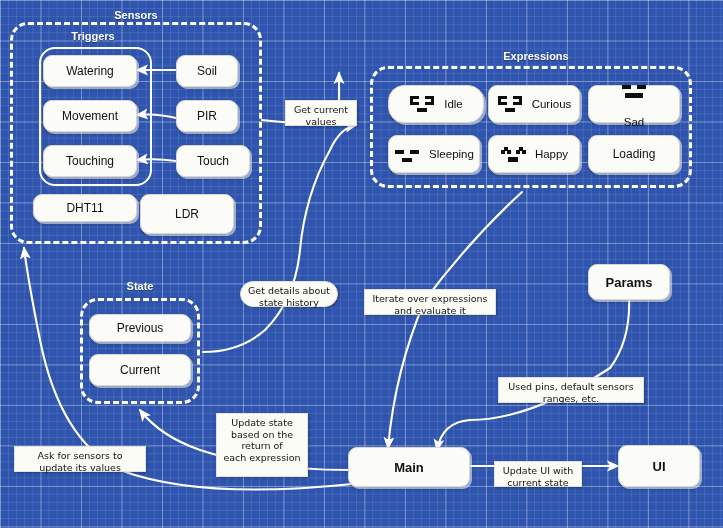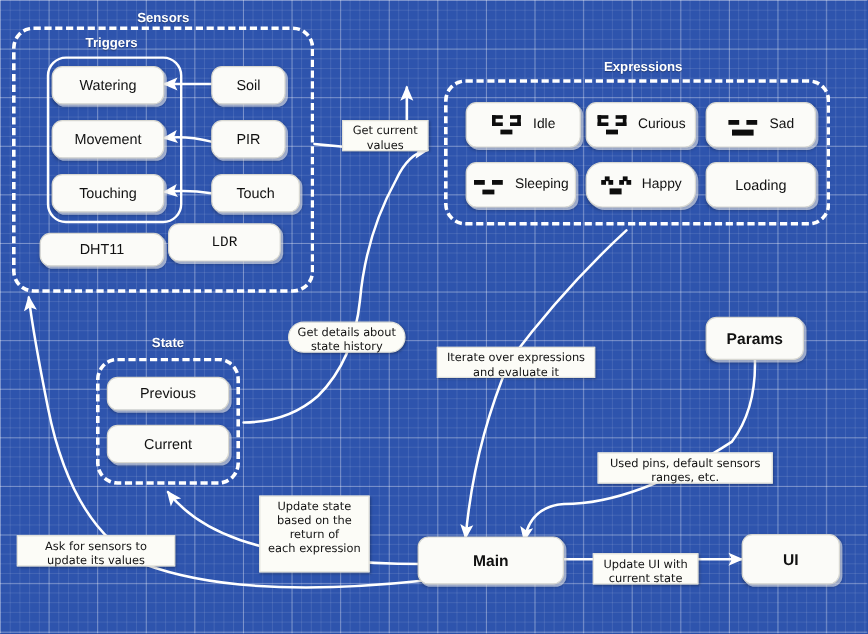--- a/index.html
+++ b/index.html
@@ -151,28 +151,28 @@
   </div>
   <div class="node" style="left:176px; top:100px; width:62px; height:32px;">
     <span>PIR</span>
   </div>
   <div class="node" style="left:176px; top:145px; width:74px; height:32px;">
     <span>Touch</span>
   </div>
   <div class="node" style="left:33px; top:194px; width:104px; height:28px;">
     <span>DHT11</span>
   </div>
-  <div class="node" style="left:140px; top:186px; width:94px; height:32px;font-family:Liberation Mono, monospace;">
+  <div class="node" style="left:140px; top:194px; width:94px; height:40px;">
     <span>LDR</span>
   </div>
 
   <div class="group" style="left:370px; top:66px; width:322px; height:122px;"></div>
   <div class="group-label" style="left:497px; top:50px; width:78px;">Expressions</div>
 
-  <div class="node expr" style="left:388px; top:85px; width:96px; height:38px;">
+  <div class="node expr" style="left:388px; top:85px; width:96px; height:38px;border-radius:16px;">
     <span class="face">
       <i style="left:1px;  top:0px;  width:9px; height:3px;"></i>
       <i style="left:1px;  top:0px;  width:3px; height:9px;"></i>
       <i style="left:1px;  top:6px;  width:9px; height:3px;"></i>
       <i style="left:16px; top:0px;  width:9px; height:3px;"></i>
       <i style="left:22px; top:0px;  width:3px; height:9px;"></i>
       <i style="left:16px; top:6px;  width:9px; height:3px;"></i>
       <i style="left:8px;  top:12px; width:10px; height:4px;"></i>
     </span>
     <span class="expr-label">Idle</span>
@@ -184,39 +184,39 @@
       <i style="left:1px;  top:0px;  width:3px; height:9px;"></i>
       <i style="left:1px;  top:6px;  width:9px; height:3px;"></i>
       <i style="left:16px; top:0px;  width:9px; height:3px;"></i>
       <i style="left:22px; top:0px;  width:3px; height:9px;"></i>
       <i style="left:16px; top:6px;  width:9px; height:3px;"></i>
       <i style="left:8px;  top:12px; width:10px; height:4px;"></i>
     </span>
     <span class="expr-label">Curious</span>
   </div>
 
-  <div class="node expr" style="left:588px; top:85px; width:92px; height:38px;">
+  <div class="node expr" style="left:588px; top:85px; width:92px; height:38px;flex-direction:column;">
     <span class="face">
       <i style="left:1px;  top:4px;  width:9px; height:4px;"></i>
       <i style="left:16px; top:4px;  width:9px; height:4px;"></i>
       <i style="left:4px;  top:12px; width:18px; height:5px;"></i>
     </span>
     <span class="expr-label">Sad</span>
   </div>
 
   <div class="node expr" style="left:388px; top:135px; width:92px; height:38px;">
     <span class="face">
       <i style="left:1px;  top:4px;  width:9px; height:4px;"></i>
       <i style="left:16px; top:4px;  width:9px; height:4px;"></i>
       <i style="left:8px;  top:12px; width:10px; height:4px;"></i>
     </span>
     <span class="expr-label">Sleeping</span>
   </div>
 
-  <div class="node expr" style="left:488px; top:135px; width:92px; height:38px;border-radius:14px;">
+  <div class="node expr" style="left:488px; top:135px; width:92px; height:38px;">
     <span class="face">
       <i style="left:1px;  top:4px;  width:4px; height:4px;"></i>
       <i style="left:4px;  top:1px;  width:4px; height:4px;"></i>
       <i style="left:7px;  top:4px;  width:4px; height:4px;"></i>
       <i style="left:16px; top:4px;  width:4px; height:4px;"></i>
       <i style="left:19px; top:1px;  width:4px; height:4px;"></i>
       <i style="left:22px; top:4px;  width:4px; height:4px;"></i>
       <i style="left:8px;  top:11px; width:10px; height:5px;"></i>
     </span>
     <span class="expr-label">Happy</span>
@@ -244,21 +244,21 @@
     <span>Params</span>
   </div>
 
   <div class="node bold" style="left:618px; top:445px; width:82px; height:42px;">
     <span>UI</span>
   </div>
 
   <div class="note" style="left:285px; top:100px; width:72px; height:26px;">Get current
 values</div>
 
-  <div class="note" style="left:240px; top:268px; width:98px; height:26px;border-radius:13px;">Get details about
+  <div class="note" style="left:240px; top:281px; width:98px; height:26px;border-radius:13px;">Get details about
 state history</div>
 
   <div class="note" style="left:364px; top:289px; width:132px; height:26px;">Iterate over expressions
 and evaluate it</div>
 
   <div class="note" style="left:14px; top:446px; width:132px; height:26px;">Ask for sensors to
 update its values</div>
 
   <div class="note" style="left:216px; top:413px; width:92px; height:64px;">Update state
 based on the

